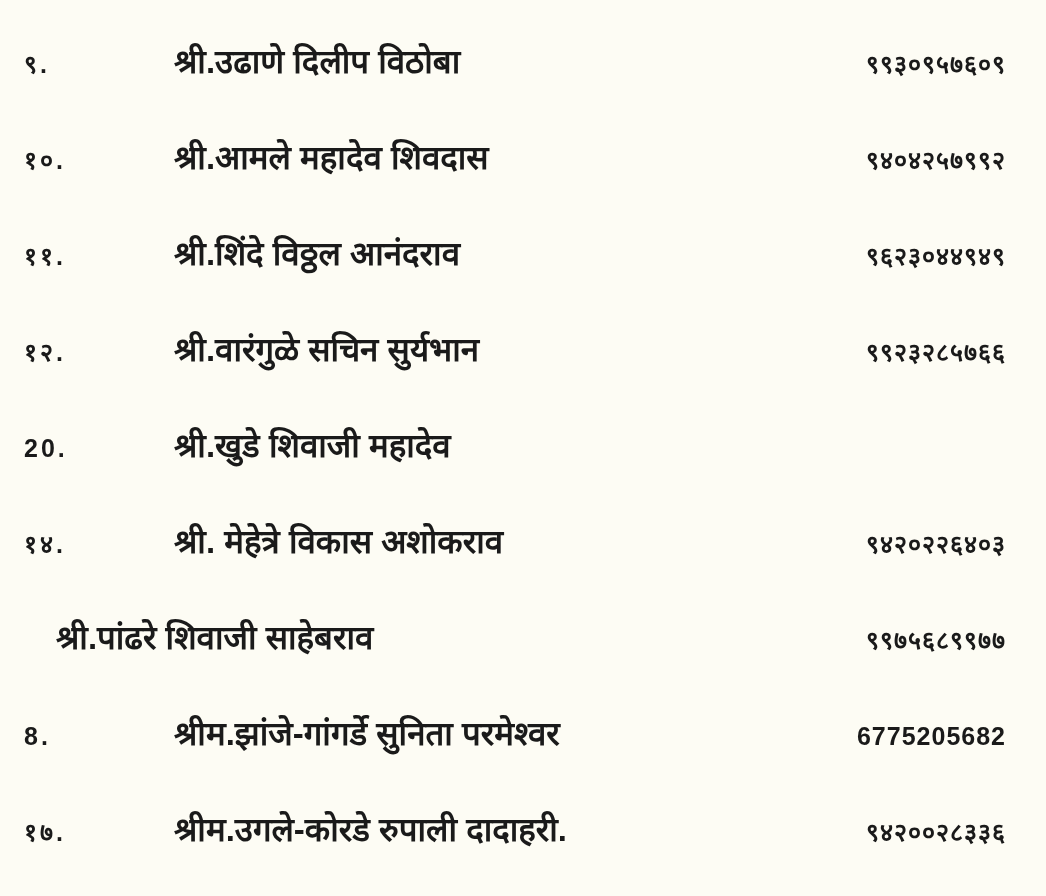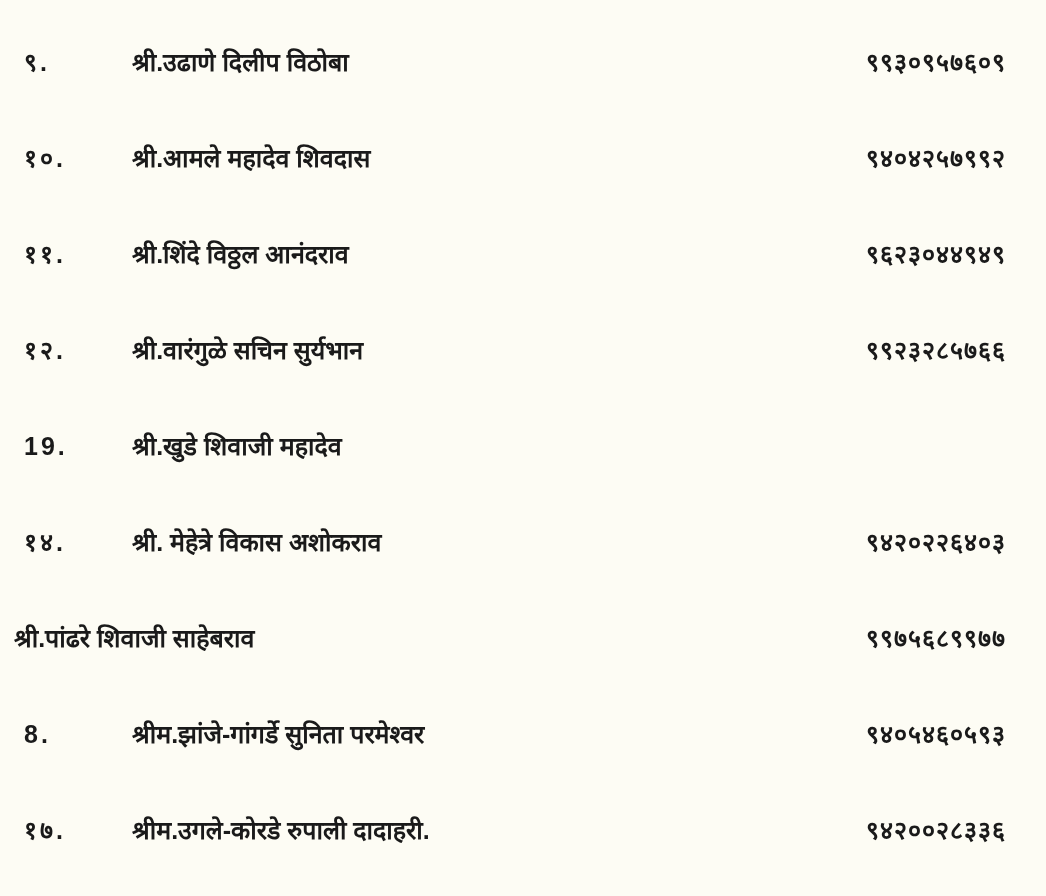--- a/index.html
+++ b/index.html
@@ -34,23 +34,24 @@
     flex: 0 0 118px;
     font-size: 25px;
     font-weight: bold;
     letter-spacing: 3px;
     padding-left: 10px;
     box-sizing: border-box;
     white-space: nowrap;
   }
   .col-name {
     flex: 1 1 auto;
-    font-size: 25px;
+    font-size: 33px;
     font-weight: bold;
     white-space: nowrap;
+    margin-left: 42px;
   }
   .col-phone {
     width: 260px;
     flex: 0 0 260px;
     font-size: 25px;
     font-weight: bold;
     letter-spacing: 1px;
     white-space: nowrap;
     text-align: right;
   }
@@ -78,39 +79,39 @@
     <div class="col-phone">९६२३०४४९४९</div>
   </div>
 
   <div class="row">
     <div class="col-index">१२.</div>
     <div class="col-name">श्री.वारंगुळे सचिन सुर्यभान</div>
     <div class="col-phone">९९२३२८५७६६</div>
   </div>
 
   <div class="row">
-    <div class="col-index">19.</div>
+    <div class="col-index">20.</div>
     <div class="col-name">श्री.खुडे शिवाजी महादेव</div>
   </div>
 
   <div class="row">
     <div class="col-index">१४.</div>
     <div class="col-name">श्री. मेहेत्रे विकास अशोकराव</div>
     <div class="col-phone">९४२०२२६४०३</div>
   </div>
 
   <div class="row">
     <div class="col-name">श्री.पांढरे शिवाजी साहेबराव</div>
     <div class="col-phone">९९७५६८९९७७</div>
   </div>
 
   <div class="row">
     <div class="col-index">8.</div>
     <div class="col-name">श्रीम.झांजे-गांगर्डे  सुनिता परमेश्वर</div>
-    <div class="col-phone">९४०५४६०५९३</div>
+    <div class="col-phone">6775205682</div>
   </div>
 
   <div class="row">
     <div class="col-index">१७.</div>
     <div class="col-name">श्रीम.उगले-कोरडे रुपाली दादाहरी.</div>
     <div class="col-phone">९४२००२८३३६</div>
   </div>
 
 </div>
 

